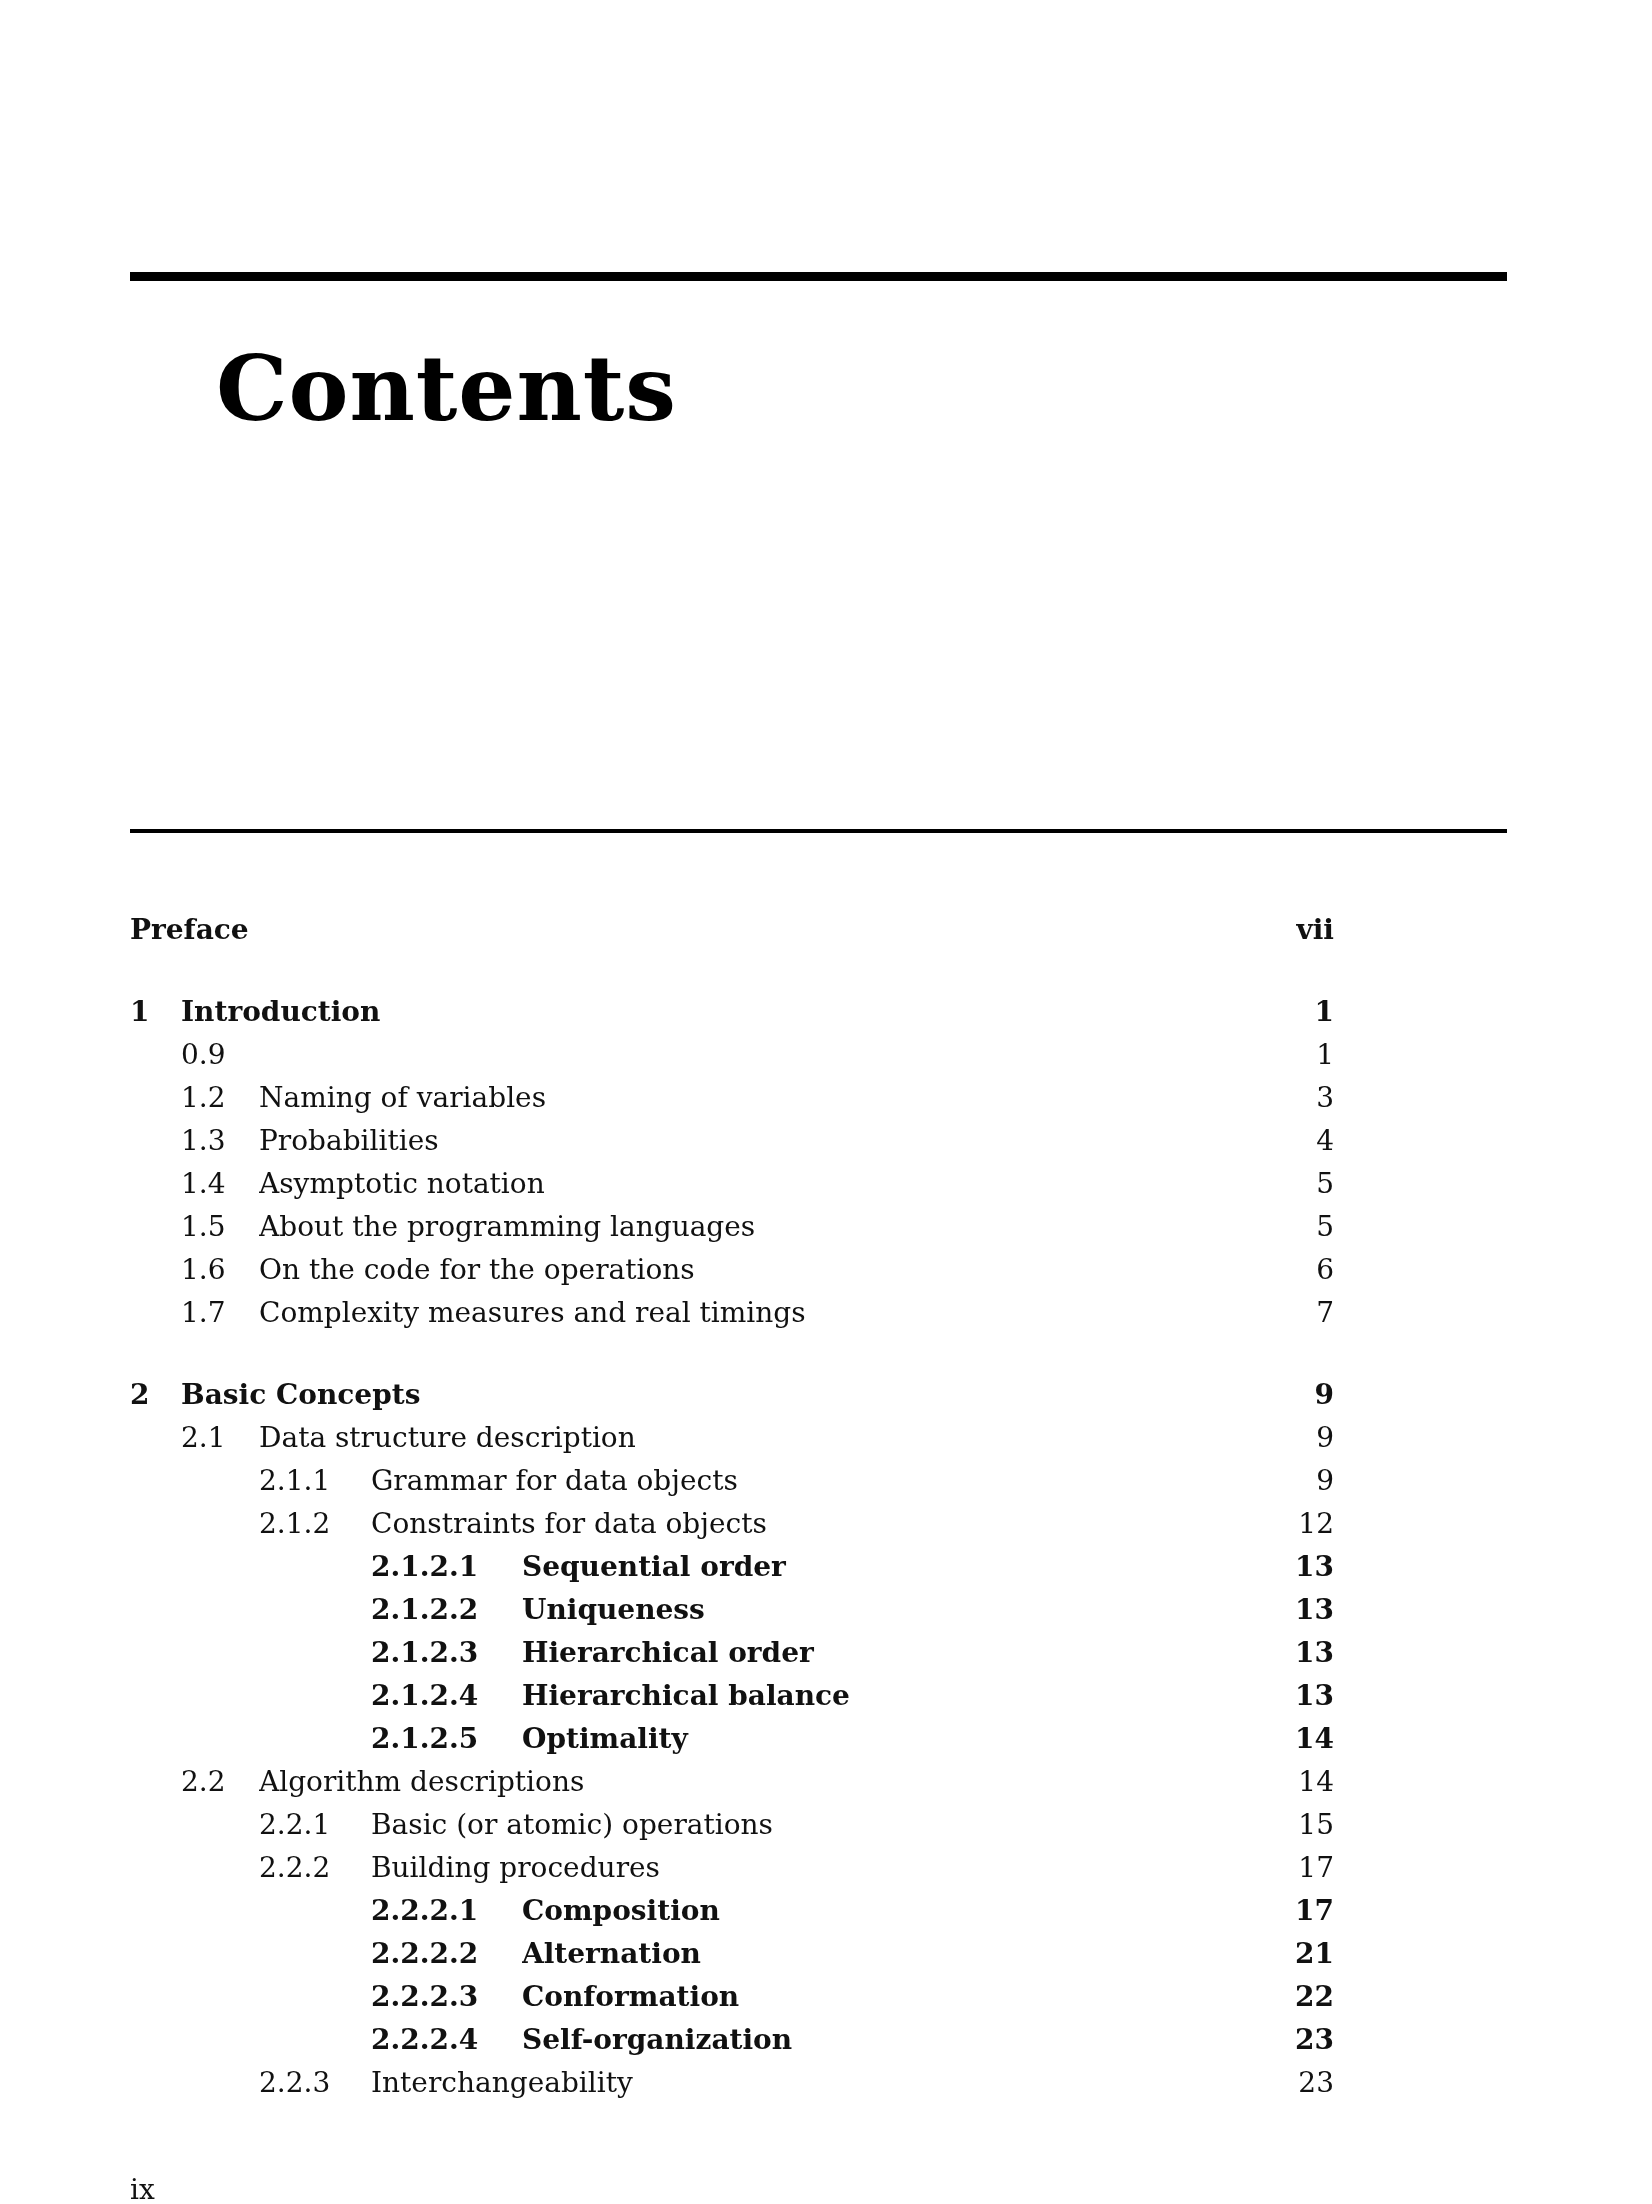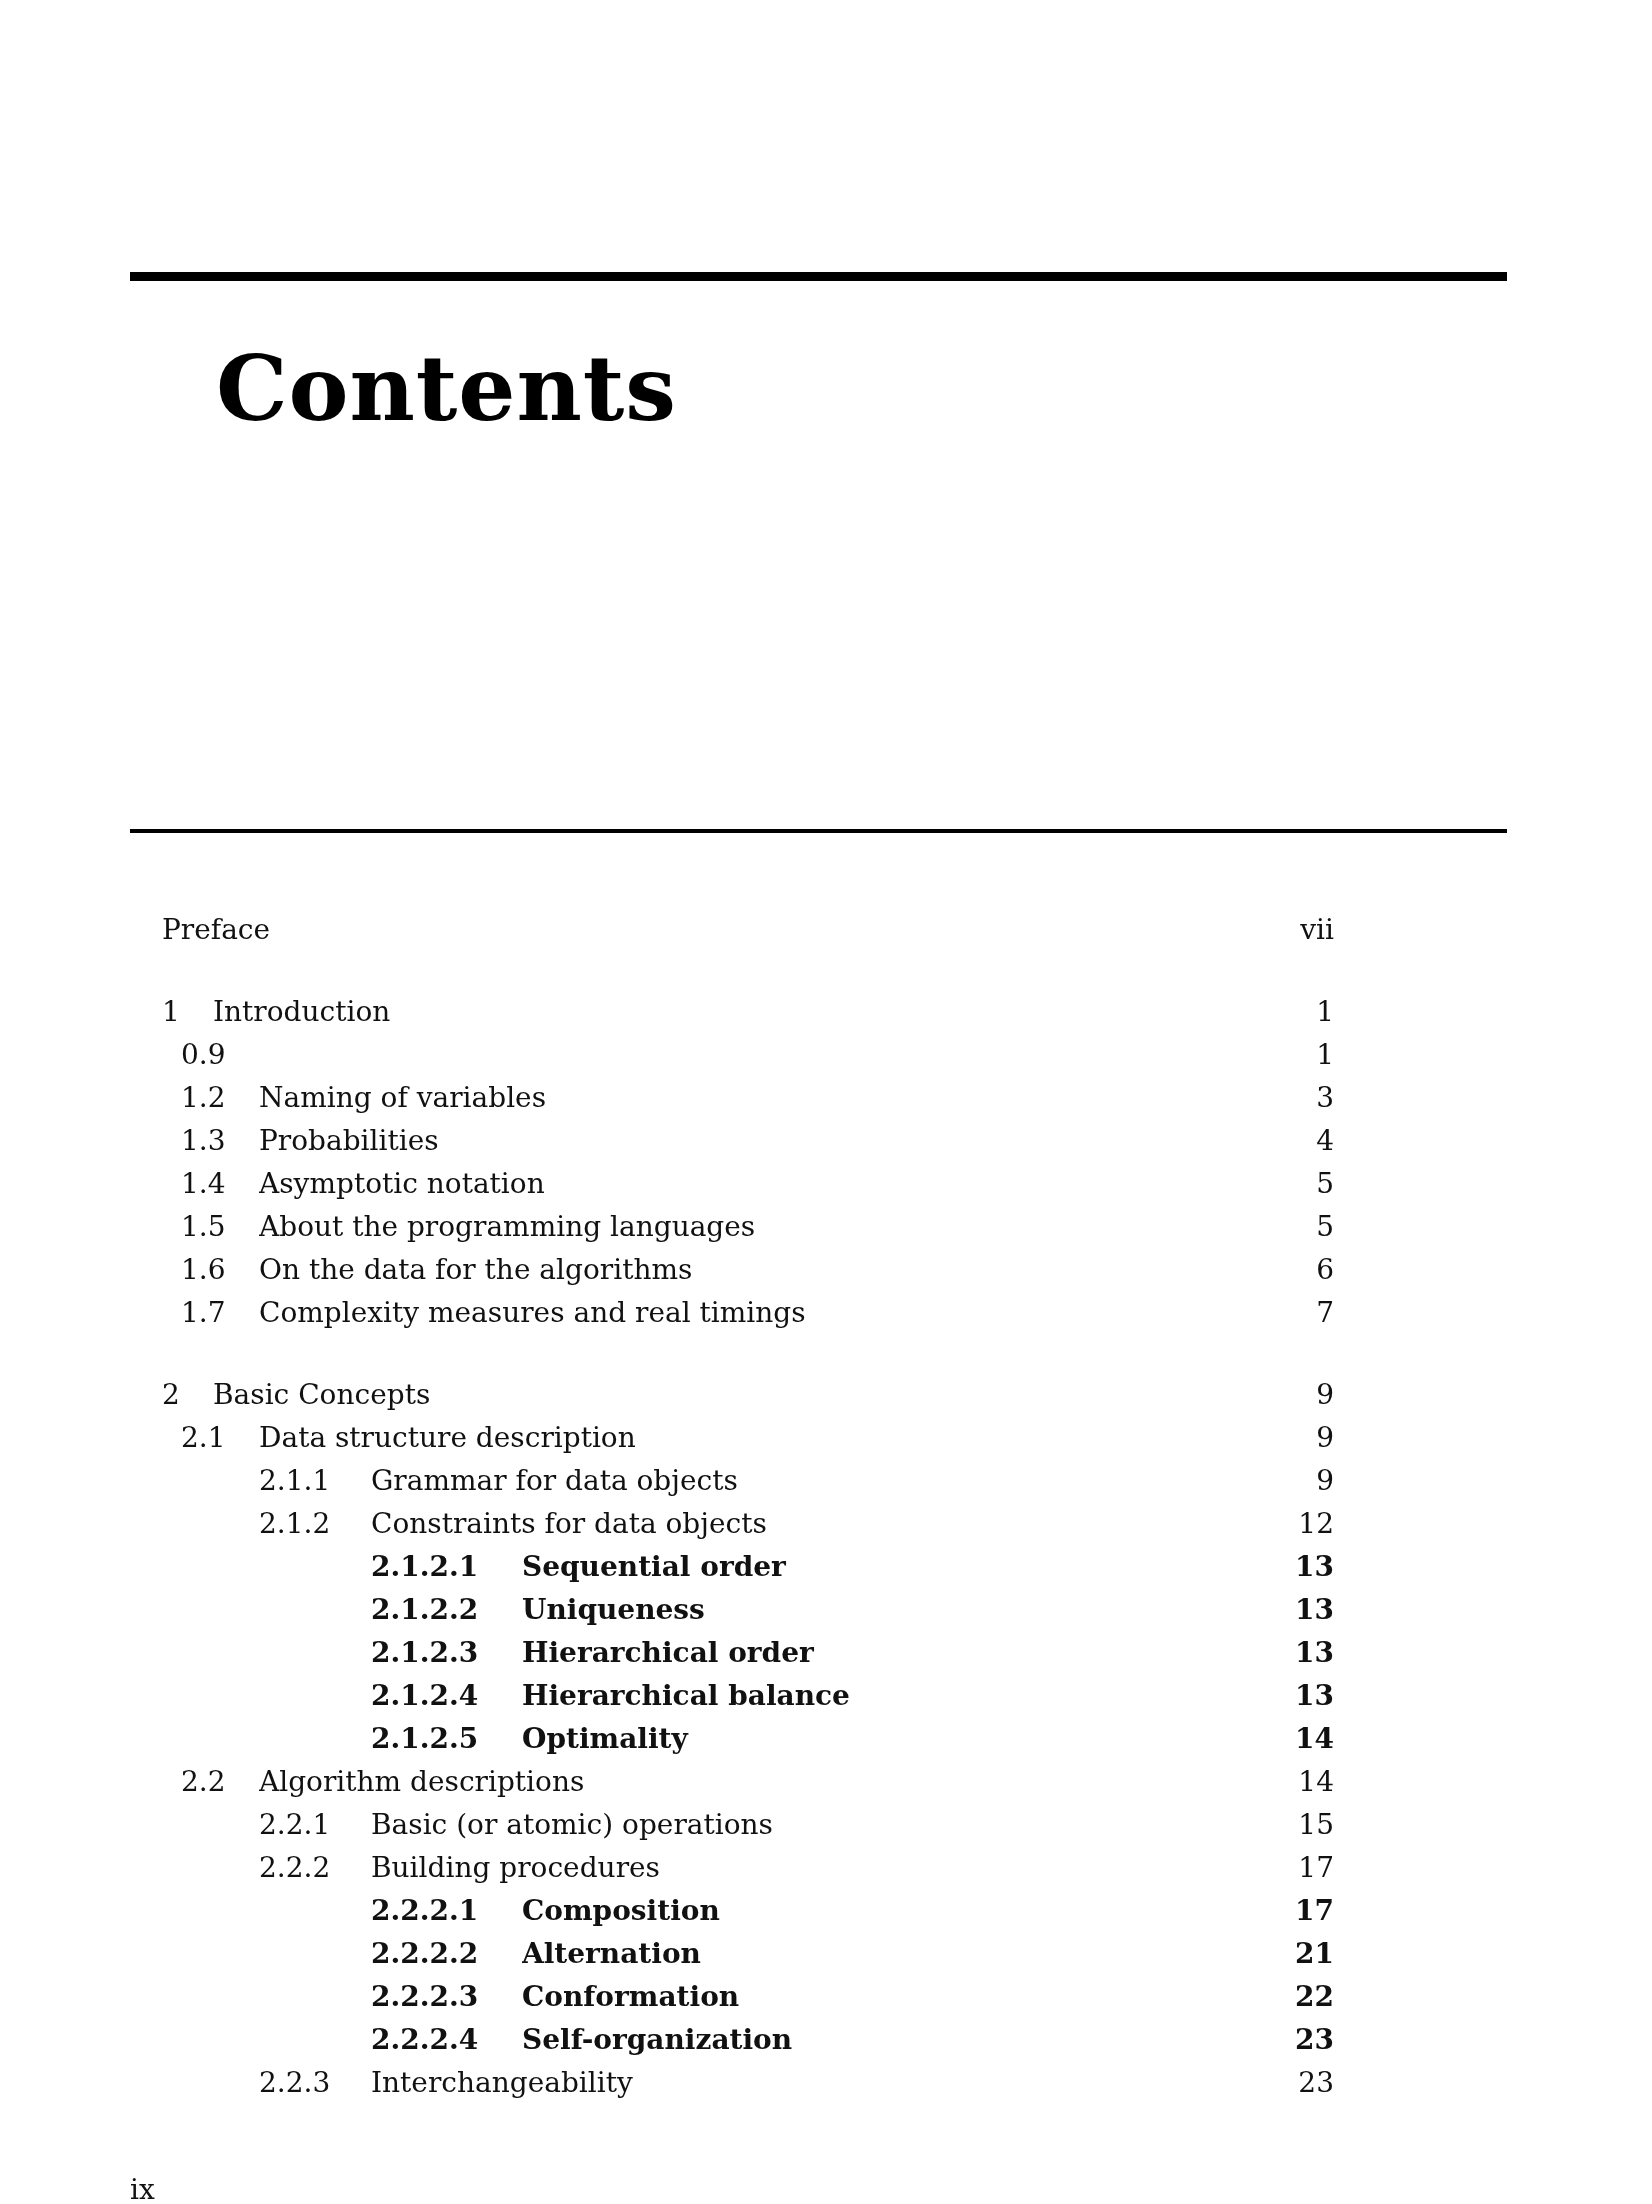--- a/index.html
+++ b/index.html
@@ -54,23 +54,22 @@
     flex: 1 1 auto;
     overflow: hidden;
   }
   .row .pg {
     flex: 0 0 auto;
     margin-left: auto;
     text-align: right;
     min-width: 60px;
   }
   .chapter {
-    font-weight: 400;
+    font-weight: 700;
     margin-top: 39px;
-    margin-left: 32px;
   }
   .toc .row:first-child { margin-top: 0; }
 
   .level-0 .num { width: 51px; }
   .level-1 { padding-left: 51px; }
   .level-1 .num { width: 78px; }
   .level-2 { padding-left: 129px; }
   .level-2 .num { width: 112px; }
   .level-3 { padding-left: 241px; font-weight: bold; }
   .level-3 .num { width: 151px; }
@@ -121,21 +120,21 @@
         <span class="entry-title">Asymptotic notation</span>
         <span class="pg">5</span>
       </div>
       <div class="row level-1">
         <span class="num">1.5</span>
         <span class="entry-title">About the programming languages</span>
         <span class="pg">5</span>
       </div>
       <div class="row level-1">
         <span class="num">1.6</span>
-        <span class="entry-title">On the data for the algorithms</span>
+        <span class="entry-title">On the code for the operations</span>
         <span class="pg">6</span>
       </div>
       <div class="row level-1">
         <span class="num">1.7</span>
         <span class="entry-title">Complexity measures and real timings</span>
         <span class="pg">7</span>
       </div>
       <div class="row level-0 chapter">
         <span class="num">2</span>
         <span class="entry-title">Basic Concepts</span>

